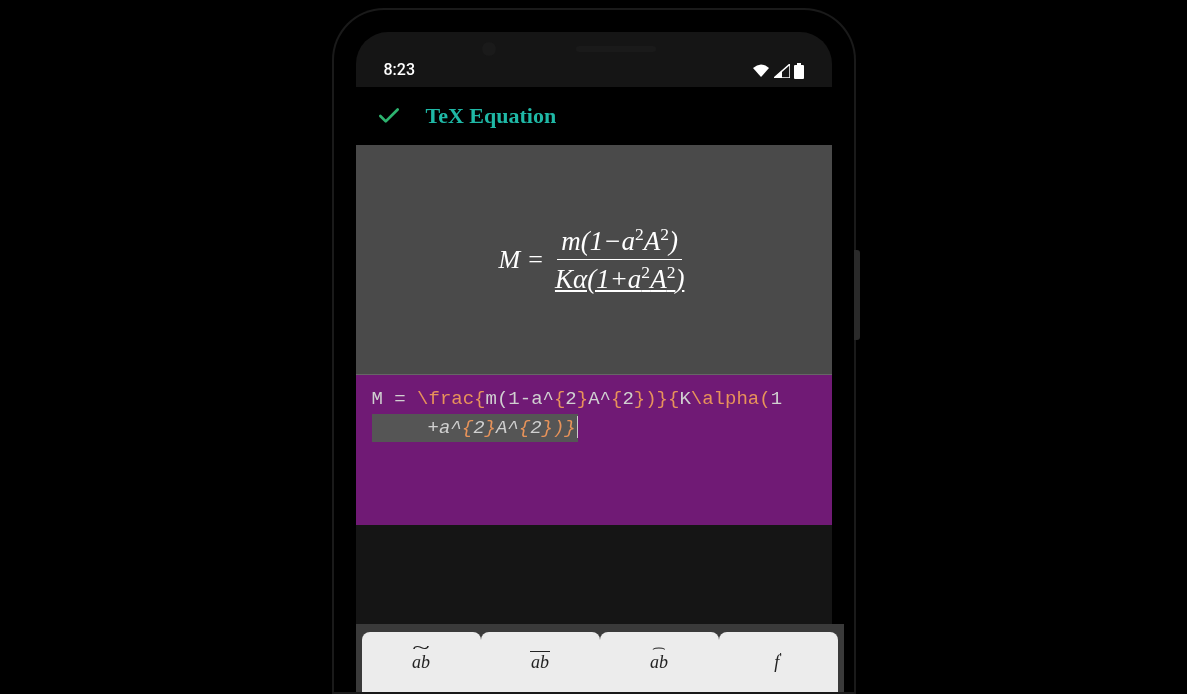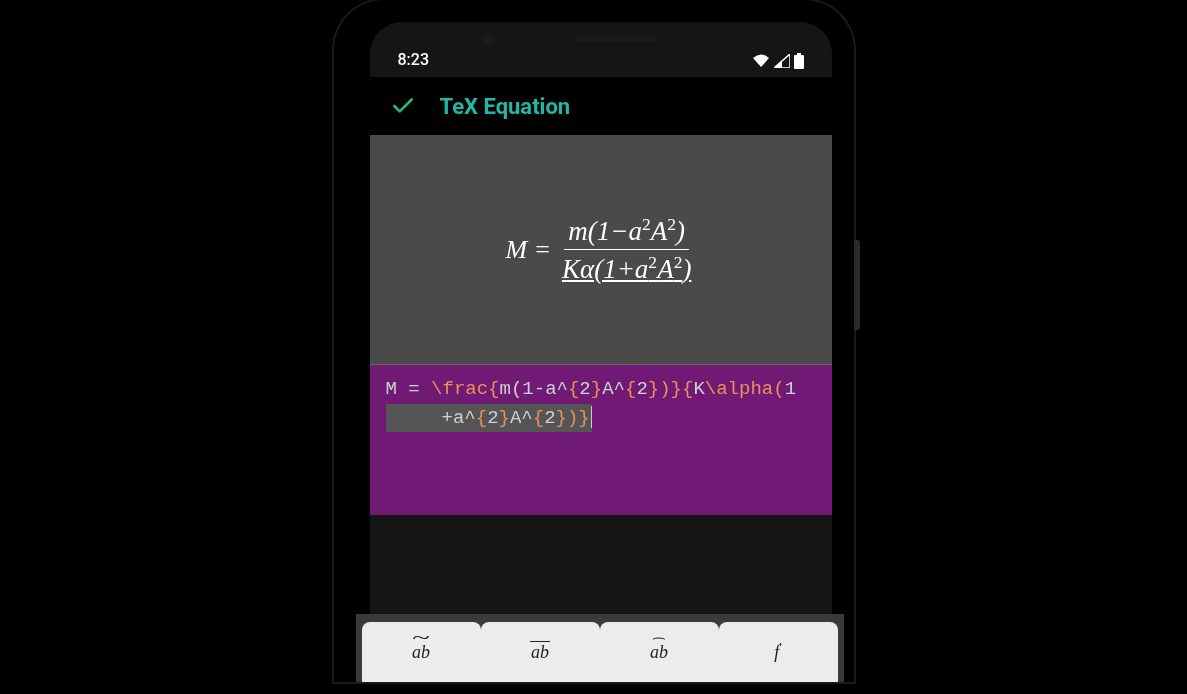--- a/index.html
+++ b/index.html
@@ -9,23 +9,24 @@
     height: 694px;
     display: flex;
     justify-content: center;
     align-items: flex-start;
     font-family: -apple-system, BlinkMacSystemFont, "Segoe UI", Roboto, sans-serif;
     overflow: hidden;
   }
   .phone-frame {
     position: relative;
     width: 520px;
+    margin-top: 10px;
     background: #000;
     border-radius: 50px 50px 0 0;
-    padding: 22px 22px 0 36px;
+    padding: 22px 22px 0 22px;
     box-shadow: 0 0 0 2px #1a1a1a;
   }
   .phone-notch {
     position: absolute;
     top: 32px;
     left: 50%;
     transform: translateX(-50%);
     display: flex;
     align-items: center;
     gap: 30px;
@@ -72,20 +73,21 @@
     padding: 0 20px;
     gap: 24px;
   }
   .check-icon {
     color: #2db36f;
   }
   .app-title {
     color: #1fb8a6;
     font-size: 22px;
     font-weight: 700;
+    font-family: Liberation Serif, serif;
   }
   .preview-pane {
     background: #4a4a4a;
     height: 230px;
     display: flex;
     align-items: center;
     justify-content: center;
     border-bottom: 1px solid #666;
   }
   .equation {
@@ -245,21 +247,21 @@
         <span class="frac">
           <span class="num" id="eq-num">m(1−a<sup>2</sup>A<sup>2</sup>)</span>
           <span class="den" id="eq-den">Kα(1+a<sup>2</sup>A<sup>2</sup>)</span>
         </span>
       </div>
     </div>
 
     <div class="editor-pane">
       <div class="editor-wrap">
         <div id="editor-line1"><span class="">M = </span><span class="tok-cmd">\frac{</span><span class="">m(1-a^</span><span class="tok-brace">{</span><span class="">2</span><span class="tok-brace">}</span><span class="">A^</span><span class="tok-brace">{</span><span class="">2</span><span class="tok-cmd">})}{</span><span class="">K</span><span class="tok-cmd">\alpha(</span><span class="">1</span></div>
-        <div style="position:relative;">
+        <div style="position:relative;font-style:italic;">
           <span id="editor-line2" class="editor-line2"><span class="">+a^</span><span class="tok-brace">{</span><span class="">2</span><span class="tok-brace">}</span><span class="">A^</span><span class="tok-brace">{</span><span class="">2</span><span class="tok-cmd">})}</span><span class="cursor"></span></span>
         </div>
       </div>
     </div>
 
   </div>
 
   <div class="toolbar" id="toolbar">
       <div class="tool-key">
         <span class="tilde-wrap">ab</span>

